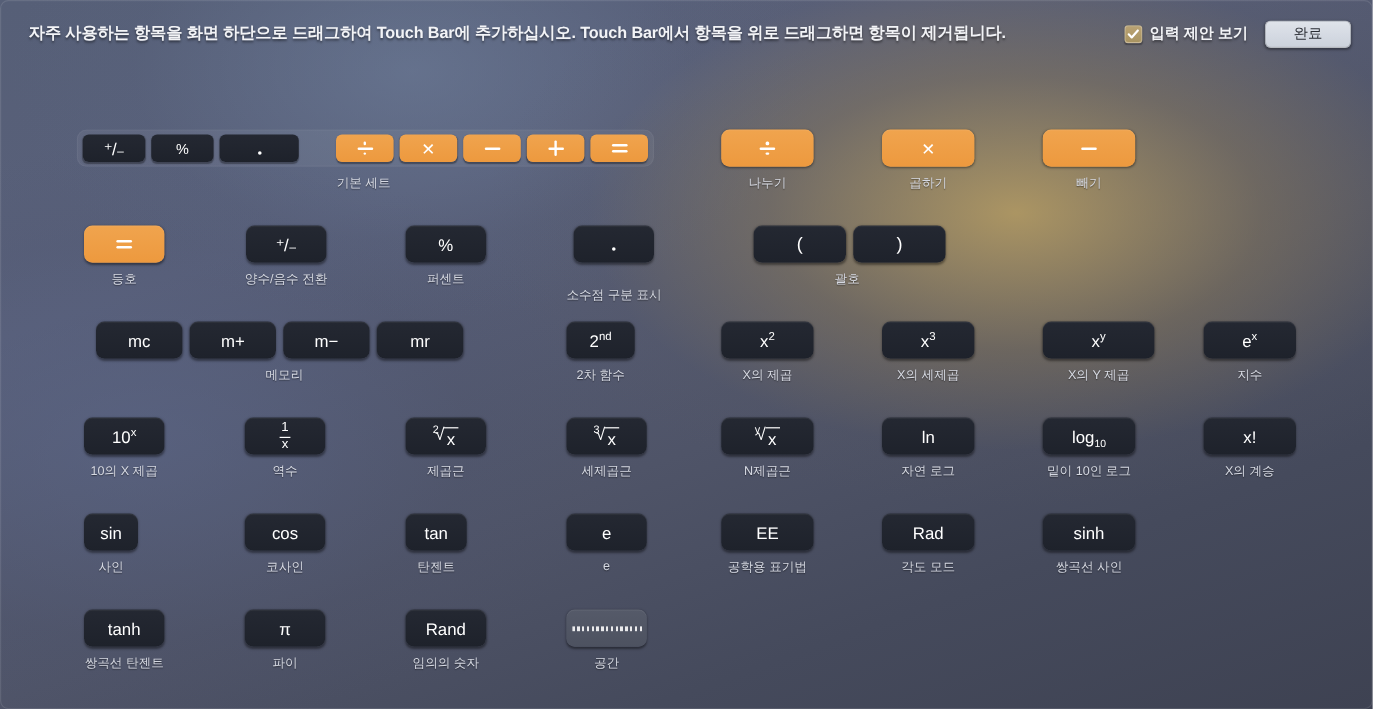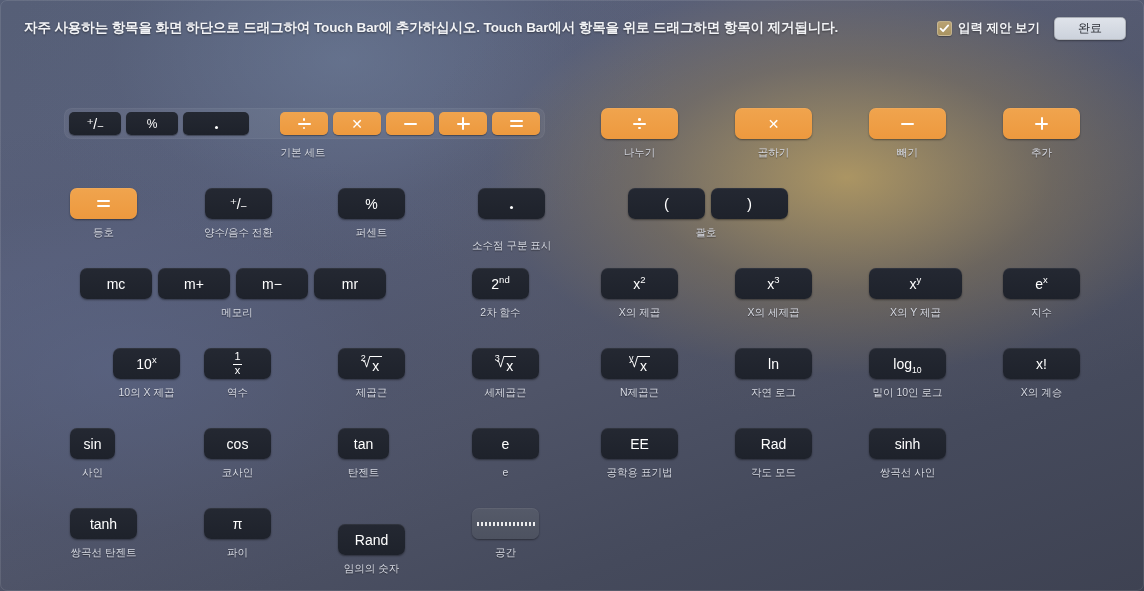--- a/index.html
+++ b/index.html
@@ -335,29 +335,20 @@
             <span class="times-glyph">✕</span>
           </div>
           <div class="caption">곱하기</div>
         </div>
         <div class="cell" style="left: 869px;">
           <div class="btn orange" style="width: 77px;">
             <span class="minus-glyph"></span>
           </div>
           <div class="caption">빼기</div>
         </div>
-        <div class="cell" style="left: 1003px;">
-          <div class="btn orange" style="width: 77px;">
-            <span class="plus-wrap">
-              <span class="plus-v" style="left:5.5px;top:0"></span>
-              <span class="plus-h" style="left:0;top:5.5px"></span>
-            </span>
-          </div>
-          <div class="caption">추가</div>
-        </div>
       </div>
       <div class="row" style="top: 132px;">
         <div class="cell" style="left: 70px;">
           <div class="btn orange" style="width: 67px;">
             <span class="eq-wrap">
               <span class="eq-bar"></span>
               <span class="eq-bar"></span>
             </span>
           </div>
           <div class="caption">등호</div>
@@ -435,21 +426,21 @@
           <div class="caption">X의 Y 제곱</div>
         </div>
         <div class="cell" style="left: 1003px;">
           <div class="btn dark" style="width: 77px;">
             <span>e<span class="sup">x</span></span>
           </div>
           <div class="caption">지수</div>
         </div>
       </div>
       <div class="row" style="top: 292px;">
-        <div class="cell" style="left: 70px; margin-left: 43px;">
+        <div class="cell" style="left: 70px;">
           <div class="btn dark" style="width: 67px;">
             <span>10<span class="sup">x</span></span>
           </div>
           <div class="caption">10의 X 제곱</div>
         </div>
         <div class="cell" style="left: 204px;">
           <div class="btn dark" style="width: 67px;">
             <span class="frac">
               <span class="num">1</span>
               <span class="den">x</span>
@@ -556,21 +547,21 @@
             <span>tanh</span>
           </div>
           <div class="caption">쌍곡선 탄젠트</div>
         </div>
         <div class="cell" style="left: 204px;">
           <div class="btn dark" style="width: 67px;">
             <span>π</span>
           </div>
           <div class="caption">파이</div>
         </div>
-        <div class="cell" style="left: 338px; margin-top: 16px;">
+        <div class="cell" style="left: 338px;">
           <div class="btn dark" style="width: 67px;">
             <span>Rand</span>
           </div>
           <div class="caption">임의의 숫자</div>
         </div>
         <div class="cell" style="left: 472px;">
           <div class="btn space" style="width: 67px;">
             <span class="dashline"></span>
           </div>
           <div class="caption">공간</div>

